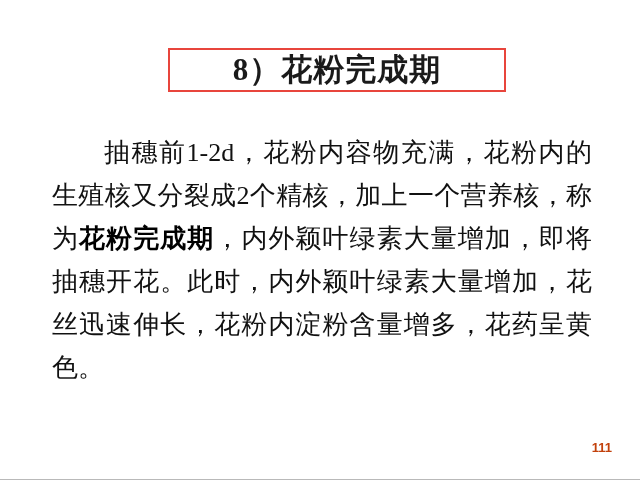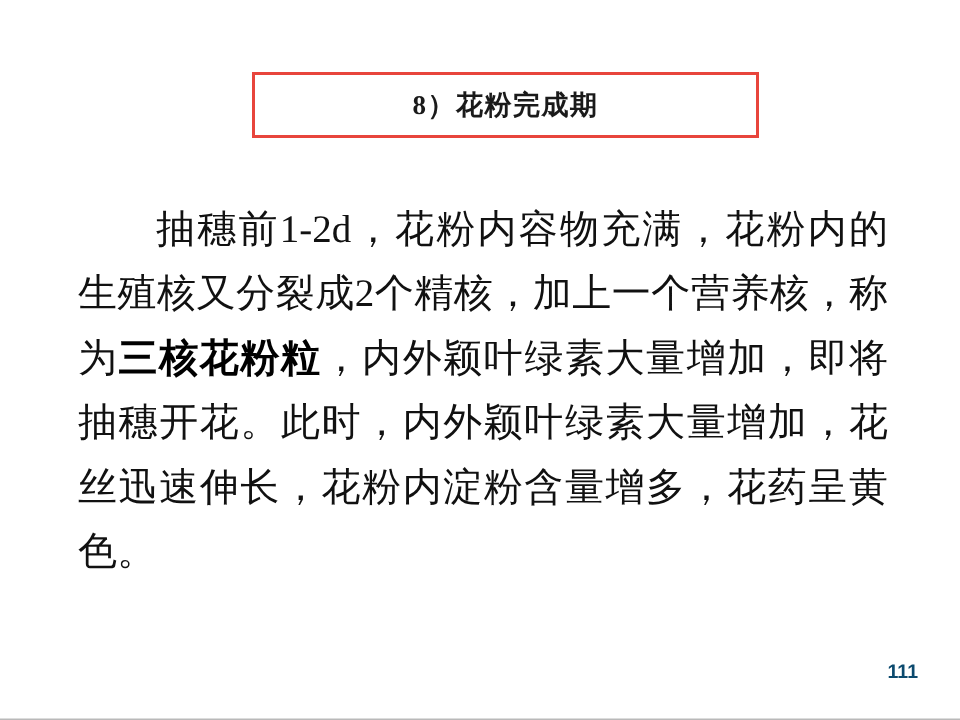--- a/index.html
+++ b/index.html
@@ -29,21 +29,21 @@
     height: 44px;
     border: 2px solid #e8453c;
     background: #ffffff;
     display: flex;
     align-items: center;
     justify-content: center;
     box-sizing: border-box;
   }
   .title-text {
     font-family: "Liberation Serif", "DejaVu Serif", serif;
-    font-size: 18px;
+    font-size: 31px;
     font-weight: 700;
     color: #1a1a1a;
     letter-spacing: 1px;
     white-space: nowrap;
   }
   .body-block {
     position: absolute;
     left: 52px;
     top: 131px;
     width: 540px;
@@ -62,31 +62,31 @@
     font-weight: 700;
     color: #000000;
   }
   .page-number {
     position: absolute;
     right: 28px;
     bottom: 24px;
     font-family: "Liberation Sans", sans-serif;
     font-size: 13px;
     font-weight: 700;
-    color: #0c4a6e;
+    color: #c2410c;
   }
 </style>
 </head>
 <body>
 
 <div class="slide">
 
   <div class="title-box">
     <span class="title-text">8）花粉完成期</span>
   </div>
 
   <div class="body-block">
-    <p class="para"><span>抽穗前1-2d，花粉内容物充满，花粉内的生殖核又分裂成2个精核，加上一个营养核，称为</span><span class="emph">三核花粉粒</span><span>，内外颖叶绿素大量增加，即将抽穗开花。此时，内外颖叶绿素大量增加，花丝迅速伸长，花粉内淀粉含量增多，花药呈黄色。</span></p>
+    <p class="para"><span>抽穗前1-2d，花粉内容物充满，花粉内的生殖核又分裂成2个精核，加上一个营养核，称为</span><span class="emph">花粉完成期</span><span>，内外颖叶绿素大量增加，即将抽穗开花。此时，内外颖叶绿素大量增加，花丝迅速伸长，花粉内淀粉含量增多，花药呈黄色。</span></p>
   </div>
 
   <div class="page-number">111</div>
 
 </div>
 
 </body></html>

